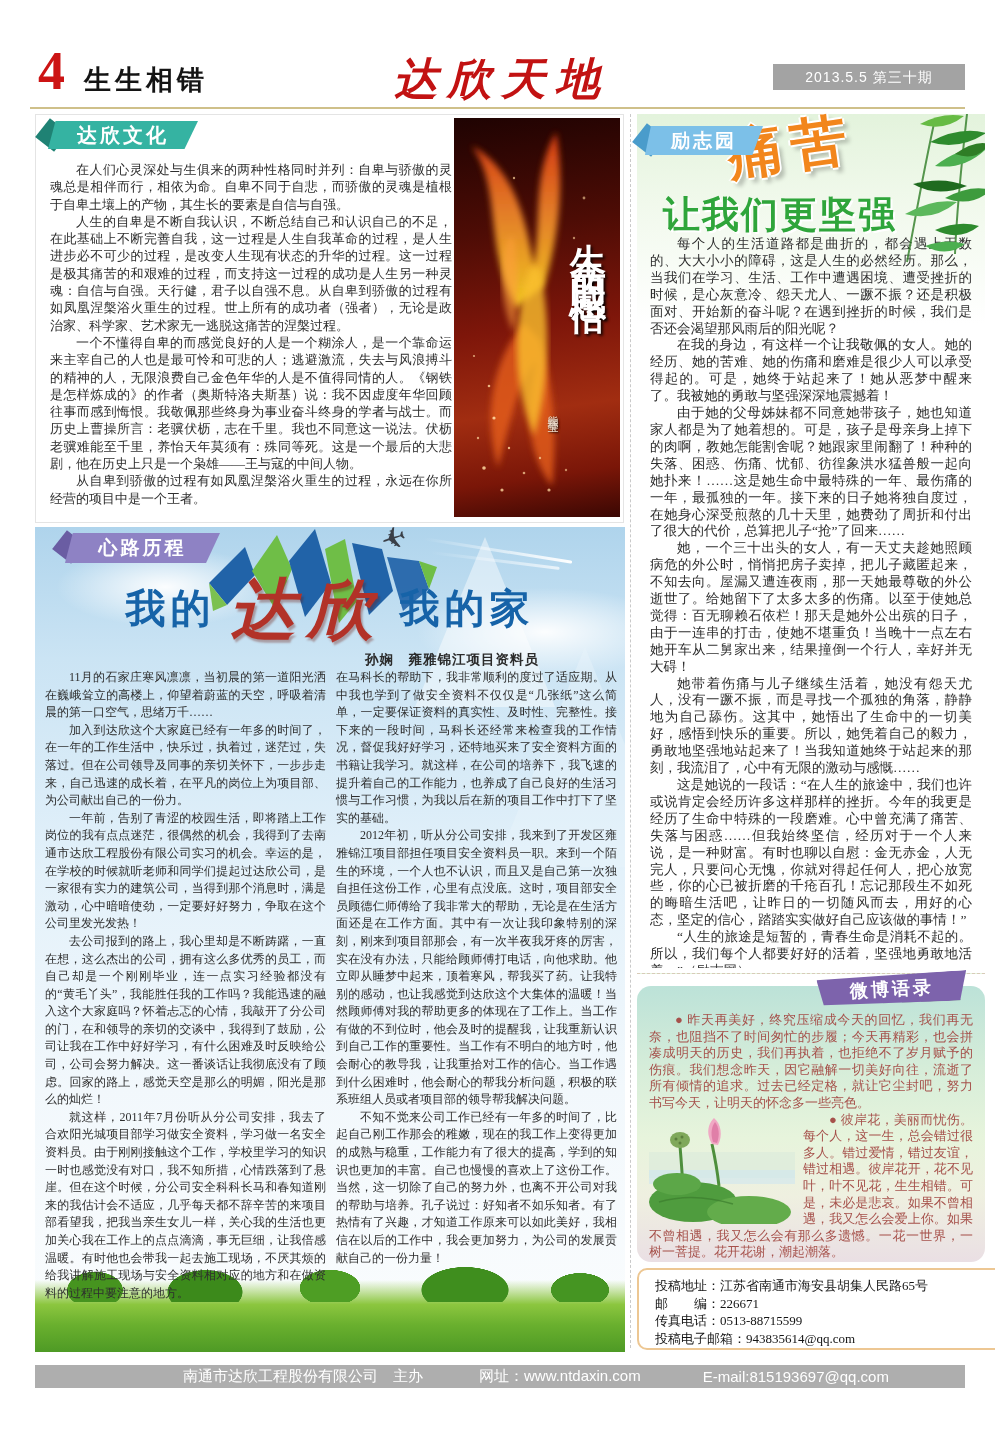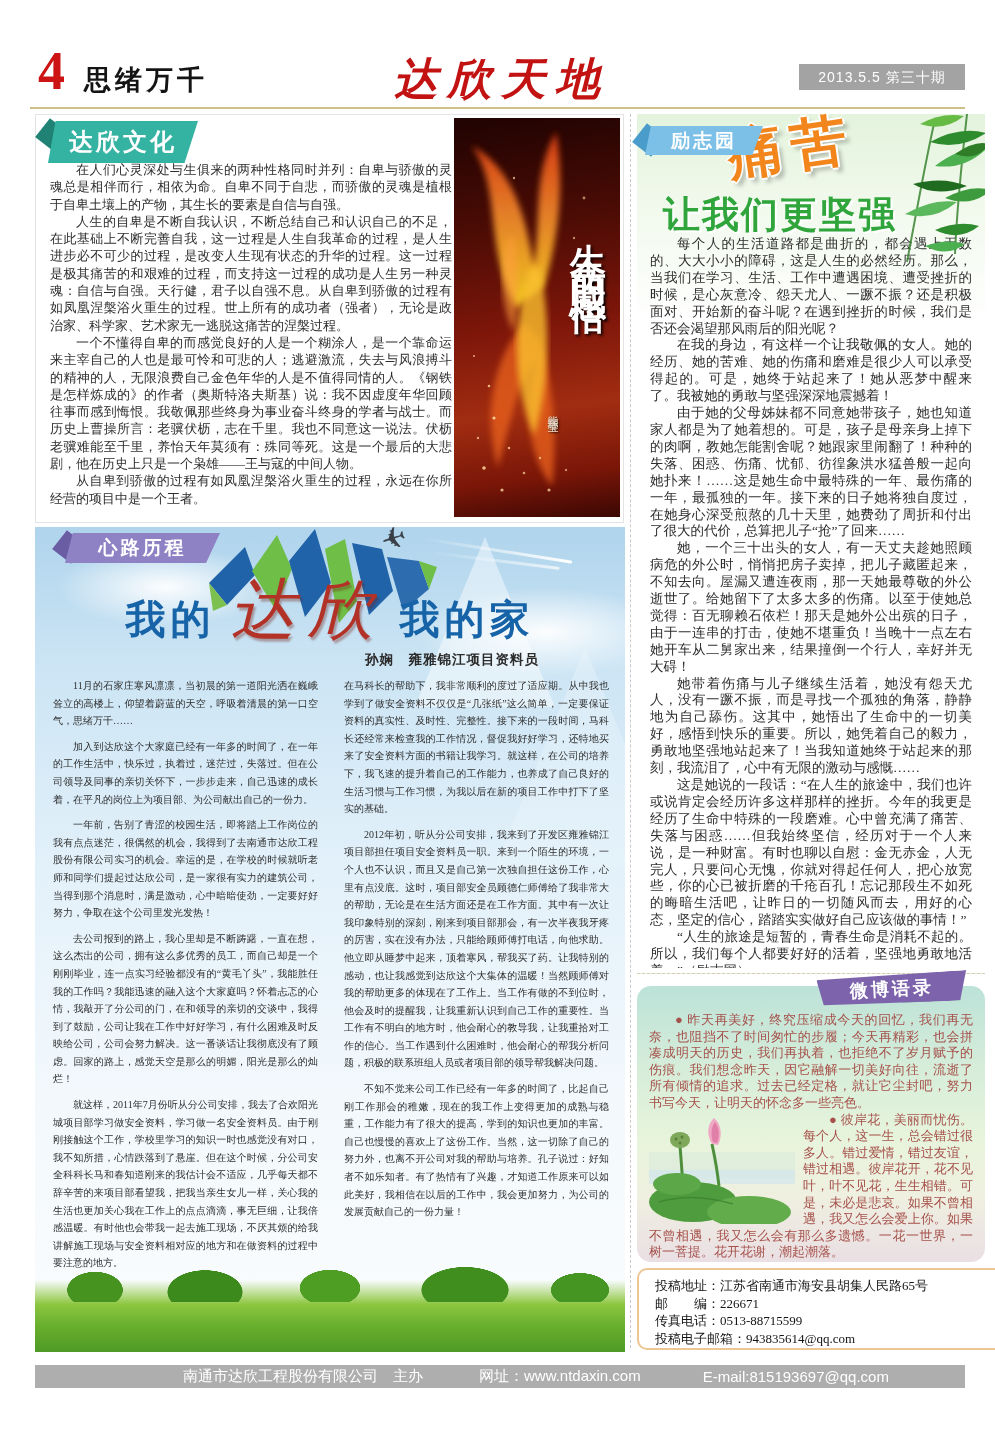--- a/index.html
+++ b/index.html
@@ -8,21 +8,21 @@
 
   
   .header { position:absolute; left:38px; top:50px; width:927px; height:54px; }
   .page-num { position:absolute; left:0; top:-10px; font-family:"Liberation Serif","DejaVu Serif",serif;
               font-weight:bold; font-size:54px; color:#cc1414; }
   .section-name { position:absolute; left:46px; top:12px; font-family:"Liberation Serif",serif;
                   font-weight:bold; font-size:27px; color:#141414; letter-spacing:4px; }
   .masthead { position:absolute; left:50%; transform:translateX(-50%); top:0px;
               font-family:"Liberation Serif","DejaVu Serif",serif; font-weight:bold; font-style:italic;
               font-size:44px; color:#c21212; letter-spacing:10px; white-space:nowrap; }
-  .issue-box { position:absolute; right:0; top:14px; width:166px; height:26px; background:#a3a3a3;
+  .issue-box { position:absolute; right:0; top:14px; width:192px; height:26px; background:#a3a3a3;
                color:#fff; font-size:14px; text-align:center; line-height:26px; letter-spacing:1px; }
   .header-rule { position:absolute; left:30px; top:107px; width:935px; height:2px; background:#cfc08a; }
 
   
   .ribbon { position:absolute; color:#fff; font-weight:bold; display:flex; align-items:center;
             justify-content:center; letter-spacing:3px; z-index:4; }
   .fold { position:absolute; width:24px; height:24px; transform:rotate(38deg); z-index:3; }
   .ribbon-teal  { background:#35b3a2; clip-path:polygon(5% 0,100% 0,91% 100%,0 100%); }
   .fold-teal    { background:#1f8274; }
   .ribbon-blue  { background:#7cc0e8; clip-path:polygon(5% 0,100% 0,91% 100%,0 100%); }
@@ -53,31 +53,31 @@
   .journey { position:absolute; left:35px; top:527px; width:590px; height:825px; overflow:hidden;
              background:linear-gradient(180deg,#afd4ec 0%,#cbe4f4 16%,#e3f1fa 42%,#f2f8fc 68%,#fbfdfe 100%); }
   .cloud { position:absolute; background:radial-gradient(ellipse at center, rgba(255,255,255,.95) 0%, rgba(255,255,255,0) 70%); }
   .wm-tri { position:absolute; width:0; height:0; border-style:solid; opacity:.45; }
   .plane { position:absolute; left:346px; top:-6px; font-size:30px; color:#3a3f47;
            transform:scaleX(-1) rotate(18deg); z-index:2; }
   .contrail { position:absolute; height:3px; background:linear-gradient(90deg, rgba(255,255,255,0), #ffffff);
               border-radius:2px; z-index:1; }
   .logo { position:absolute; left:160px; top:2px; z-index:1; }
   .j-title { position:absolute; left:0; top:50px; width:100%; display:flex; justify-content:center;
-             align-items:flex-end; gap:12px; z-index:2; }
+             align-items:center; gap:12px; z-index:2; }
   .t-blue { font-weight:bold; font-size:40px; color:#1663a8; letter-spacing:5px; line-height:1; }
-  .t-red  { font-family:"Liberation Serif",serif; font-weight:normal; font-style:italic; font-size:66px;
+  .t-red  { font-family:"Liberation Serif",serif; font-weight:bold; font-style:italic; font-size:66px;
             color:#b23228; letter-spacing:12px; line-height:1; margin:0 2px -4px;
             text-shadow:2px 3px 2px rgba(110,25,15,.35); }
   .j-byline { position:absolute; left:330px; top:124px; font-weight:bold; font-size:13.5px; color:#2b2b2b;
               letter-spacing:1px; z-index:2; }
   .j-cols { position:absolute; left:10px; top:142px; width:572px; height:644px; display:flex; gap:10px;
             overflow:hidden; z-index:3; }
   .j-col { width:281px; }
-  .j-col p { margin:8px; text-indent:2em; font-size:10px; line-height:17.6px; text-align:justify; color:#2e2e2e;
+  .j-col p { margin:0; text-indent:2em; font-size:12px; line-height:17.6px; text-align:justify; color:#2e2e2e;
              font-family:"Liberation Serif","DejaVu Serif",serif; }
   .j-col p.cont { text-indent:0; }
   .grass { position:absolute; left:0; bottom:0; width:100%; height:72px; z-index:2;
            background:linear-gradient(180deg, rgba(140,198,63,0) 0%, #8cc63f 34%, #6ab02e 62%, #4e9a25 100%); }
   .grass::before { content:""; position:absolute; top:-24px; left:0; width:100%; height:46px;
      background-image:
        radial-gradient(46px 30px at 60px 34px, #46941f 60%, transparent 61%),
        radial-gradient(62px 36px at 170px 36px, #3c8a1b 60%, transparent 61%),
        radial-gradient(50px 30px at 295px 32px, #4e9e24 60%, transparent 61%),
        radial-gradient(72px 38px at 430px 34px, #3f8e1e 60%, transparent 61%),
@@ -121,29 +121,29 @@
   .footer .f2 { margin-left:56px; }
   .footer .f3 { margin-left:62px; }
 </style>
 </head>
 <body>
 
 <div class="page">
 
   <div class="header">
     <div class="page-num">4</div>
-    <div class="section-name">思绪万千</div>
+    <div class="section-name">生生相错</div>
     <div class="masthead">达欣天地</div>
     <div class="issue-box">2013.5.5 第三十期</div>
   </div>
   <div class="header-rule"></div>
 
   <div class="culture">
     <div class="fold fold-teal" style="left:4px; top:8px;"></div>
-    <div class="ribbon ribbon-teal" style="left:12px; top:6px; width:150px; height:42px; font-size:24px;">达欣文化</div>
+    <div class="ribbon ribbon-teal" style="left:12px; top:6px; width:150px; height:28px; font-size:20px;">达欣文化</div>
     <div class="culture-text">
       <p>在人们心灵深处与生俱来的两种性格同时并列：自卑与骄傲的灵魂总是相伴而行，相依为命。自卑不同于自悲，而骄傲的灵魂是植根于自卑土壤上的产物，其生长的要素是自信与自强。</p>
       <p>人生的自卑是不断自我认识，不断总结自己和认识自己的不足，在此基础上不断完善自我，这一过程是人生自我革命的过程，是人生进步必不可少的过程，是改变人生现有状态的升华的过程。这一过程是极其痛苦的和艰难的过程，而支持这一过程的成功是人生另一种灵魂：自信与自强。天行健，君子以自强不息。从自卑到骄傲的过程有如凤凰涅槃浴火重生的过程。世上所有的成功者（强者），无论是政治家、科学家、艺术家无一逃脱这痛苦的涅槃过程。</p>
       <p>一个不懂得自卑的而感觉良好的人是一个糊涂人，是一个靠命运来主宰自己的人也是最可怜和可悲的人；逃避激流，失去与风浪搏斗的精神的人，无限浪费自己金色年华的人是不值得同情的人。《钢铁是怎样炼成的》的作者（奥斯特洛夫斯基）说：我不因虚度年华回顾往事而感到悔恨。我敬佩那些终身为事业奋斗终身的学者与战士。而历史上曹操所言：老骥伏枥，志在千里。我也不同意这一说法。伏枥老骥难能至千里，养怡天年莫须有：殊同等死。这是一个最后的大悲剧，他在历史上只是一个枭雄——王与寇的中间人物。</p>
       <p>从自卑到骄傲的过程有如凤凰涅槃浴火重生的过程，永远在你所经营的项目中是一个王者。</p>
     </div>
 
     <div class="phoenix">
       <svg width="166" height="399" viewBox="0 0 166 399">
         <defs>

